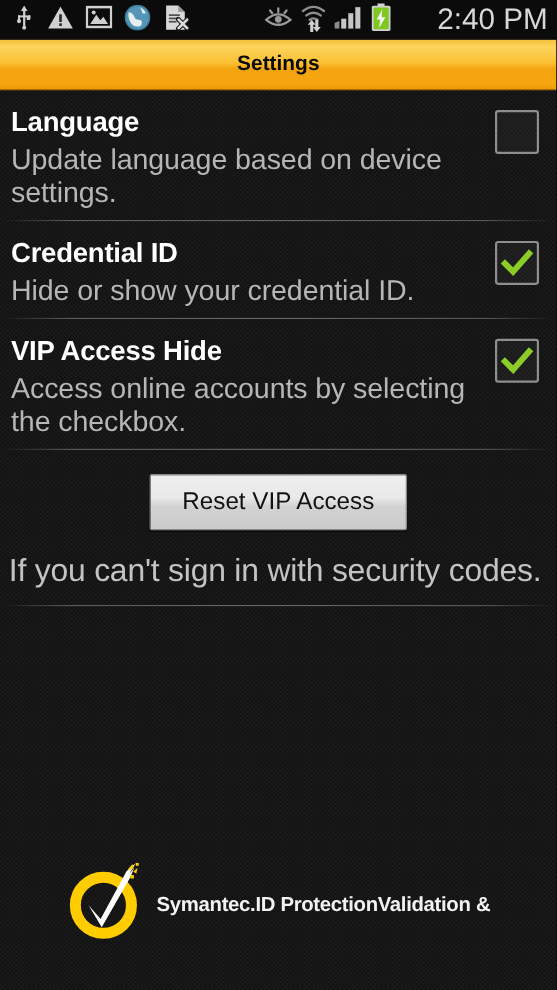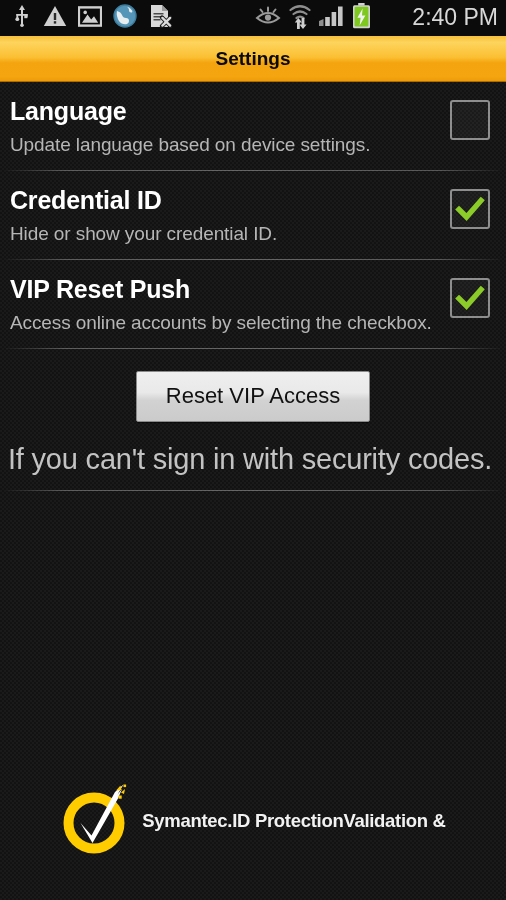--- a/index.html
+++ b/index.html
@@ -47,21 +47,21 @@
   }
   #status-right {
     display: flex;
     align-items: center;
     padding-right: 8px;
     gap: 7px;
   }
   .sicon { display: block; }
   #status-clock {
     color: #d8d8d8;
-    font-size: 23px;
+    font-size: 27px;
     letter-spacing: 0px;
     padding-left: 2px;
     padding-bottom: 1px;
     white-space: nowrap;
     margin-left: 32px;
   }
 
   
   #title-bar {
     position: absolute;
@@ -106,21 +106,21 @@
   .pref-text { flex: 1; min-width: 0; padding-right: 8px; }
   .pref-title {
     color: #ffffff;
     font-size: 25px;
     font-weight: bold;
     line-height: 30px;
     letter-spacing: -0.2px;
   }
   .pref-summary {
     color: #b6b6b6;
-    font-size: 19px;
+    font-size: 26px;
     line-height: 30px;
     margin-top: 4px;
     letter-spacing: -0.1px;
   }
 
   
   .checkbox {
     width: 40px;
     height: 40px;
     flex: 0 0 40px;
@@ -344,21 +344,21 @@
         <svg width="32" height="32" viewBox="0 0 32 32">
           <polyline points="5,16.5 12.5,24 27,7.5" fill="none" stroke="#8ccc28" stroke-width="5.4" stroke-linecap="square" stroke-linejoin="miter"></polyline>
         </svg>
       </div>
     </div>
 
     <div class="divider"></div>
 
     <div class="pref-row">
       <div class="pref-text">
-        <div class="pref-title">VIP Reset Push</div>
+        <div class="pref-title">VIP Access Hide</div>
         <div class="pref-summary">Access online accounts by selecting the checkbox.</div>
       </div>
       <div class="checkbox">
         <svg width="32" height="32" viewBox="0 0 32 32">
           <polyline points="5,16.5 12.5,24 27,7.5" fill="none" stroke="#8ccc28" stroke-width="5.4" stroke-linecap="square" stroke-linejoin="miter"></polyline>
         </svg>
       </div>
     </div>
 
     <div class="divider"></div>

